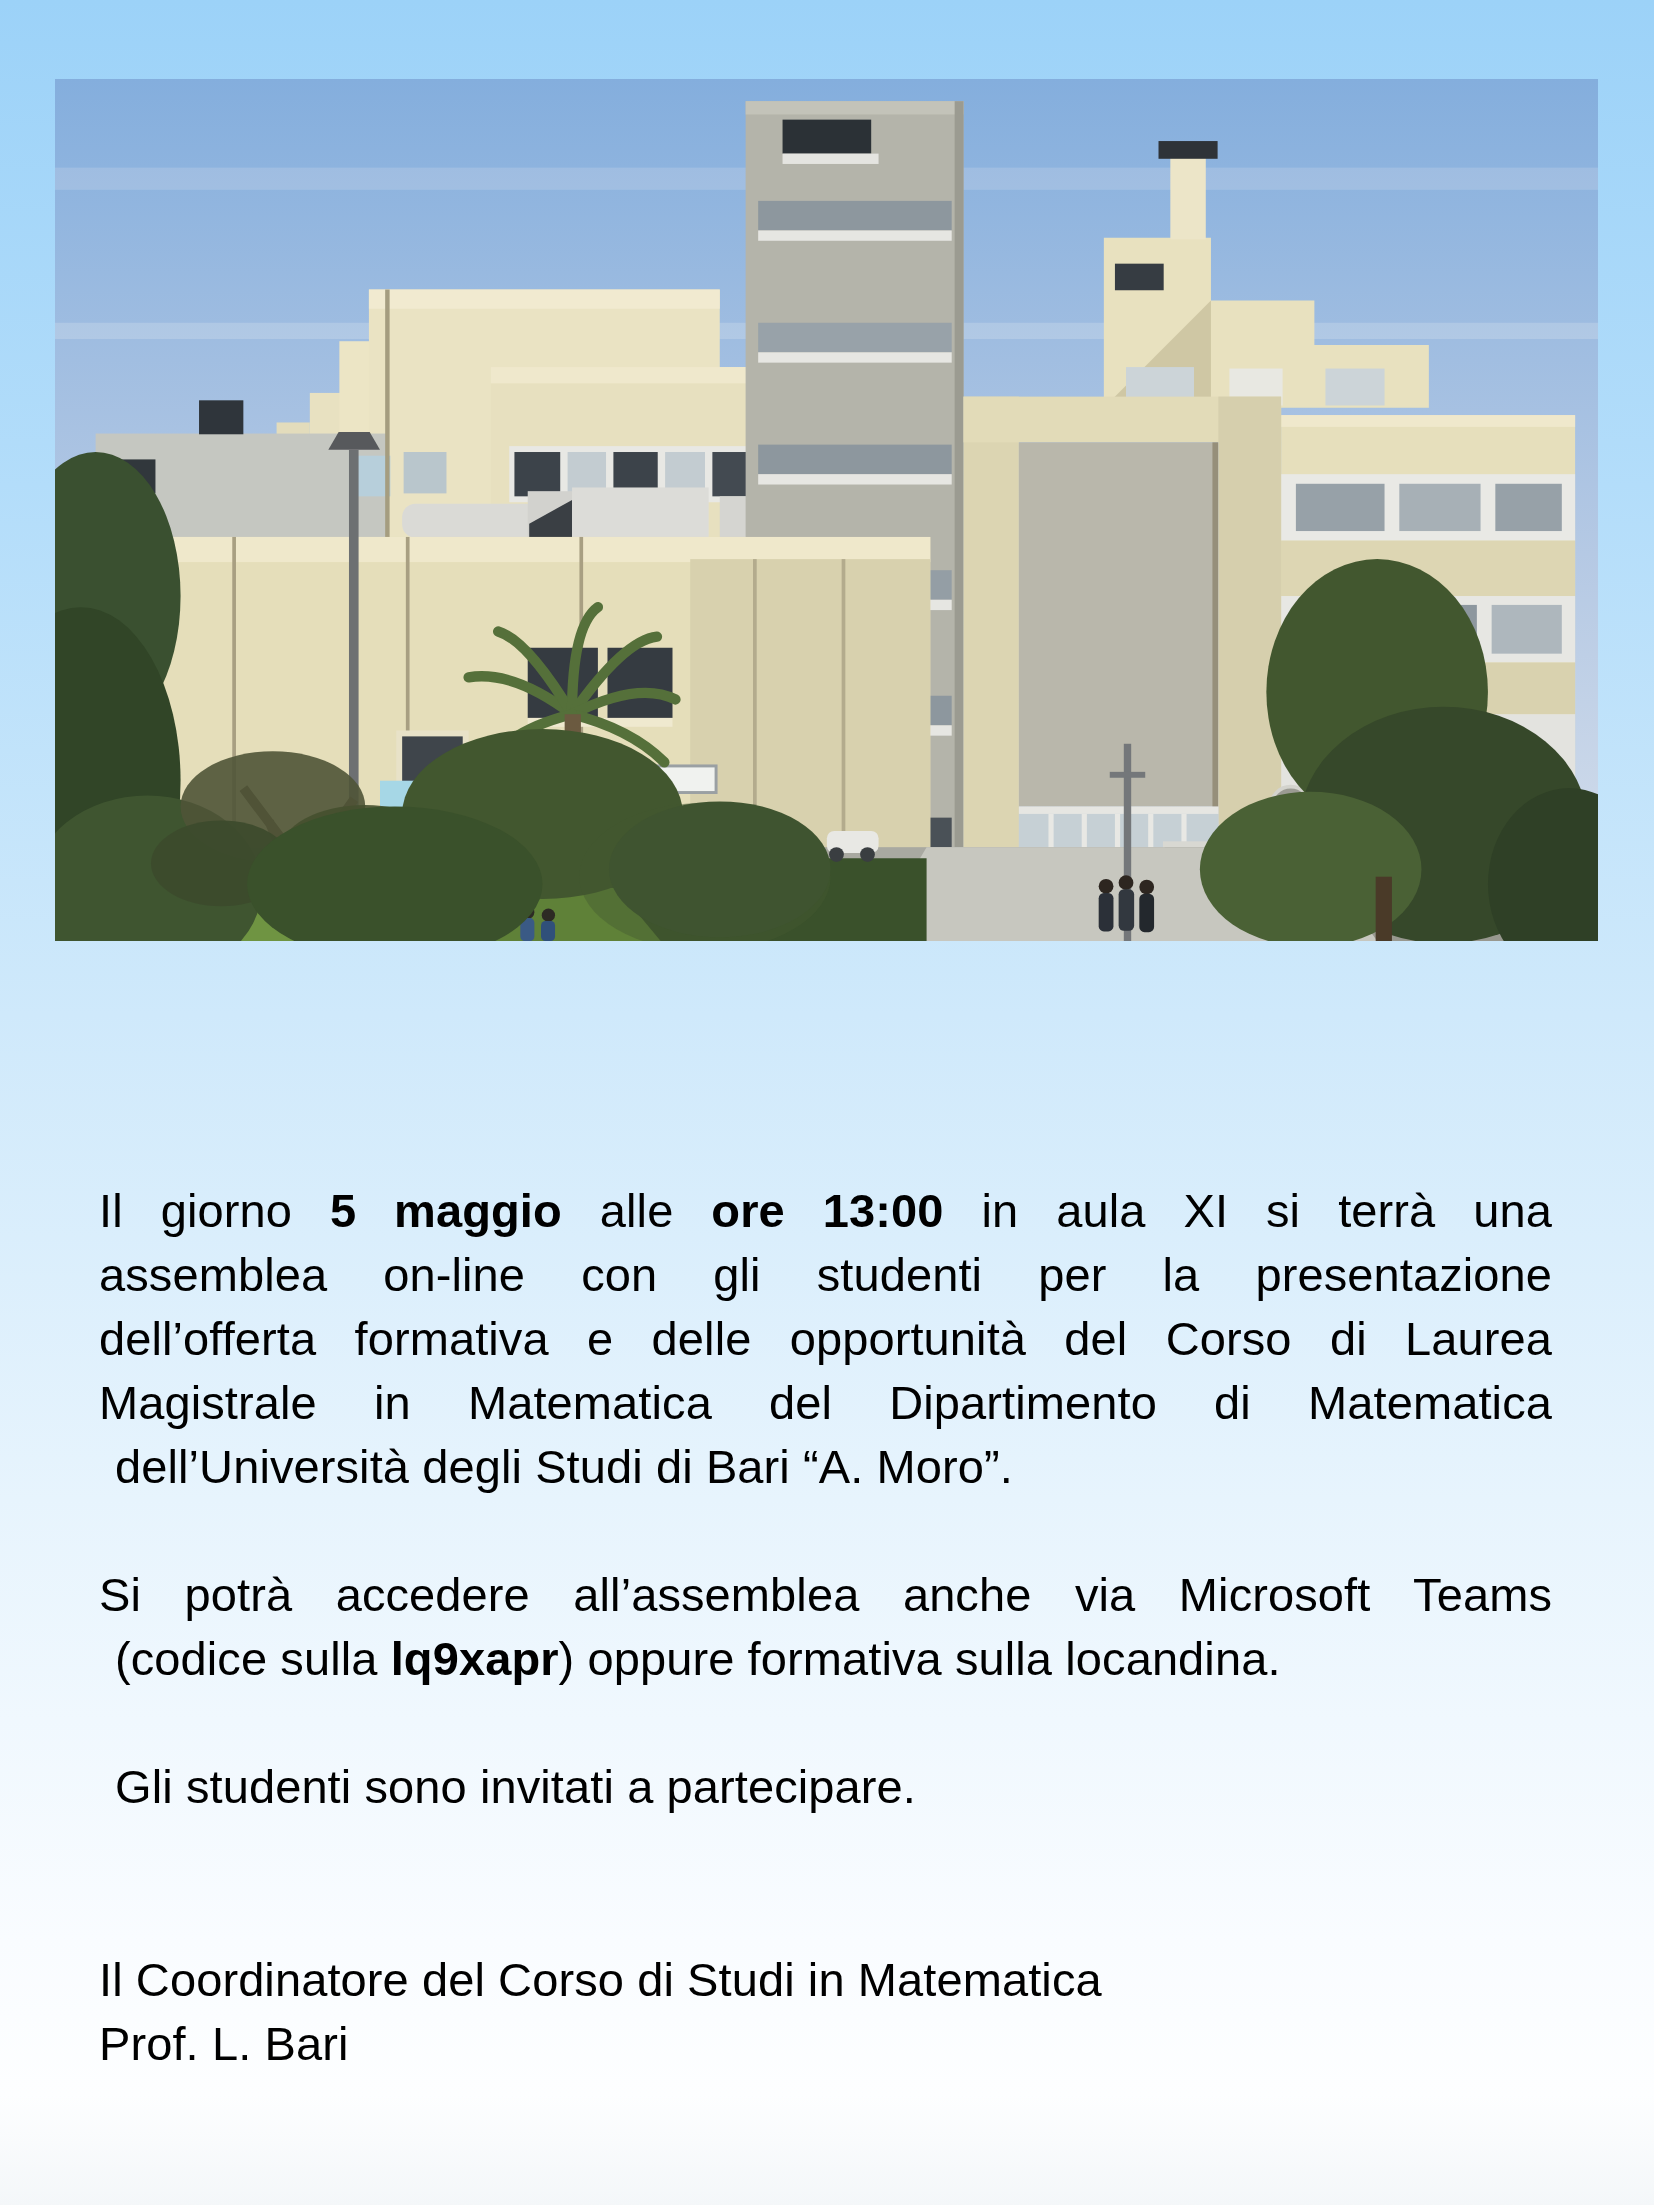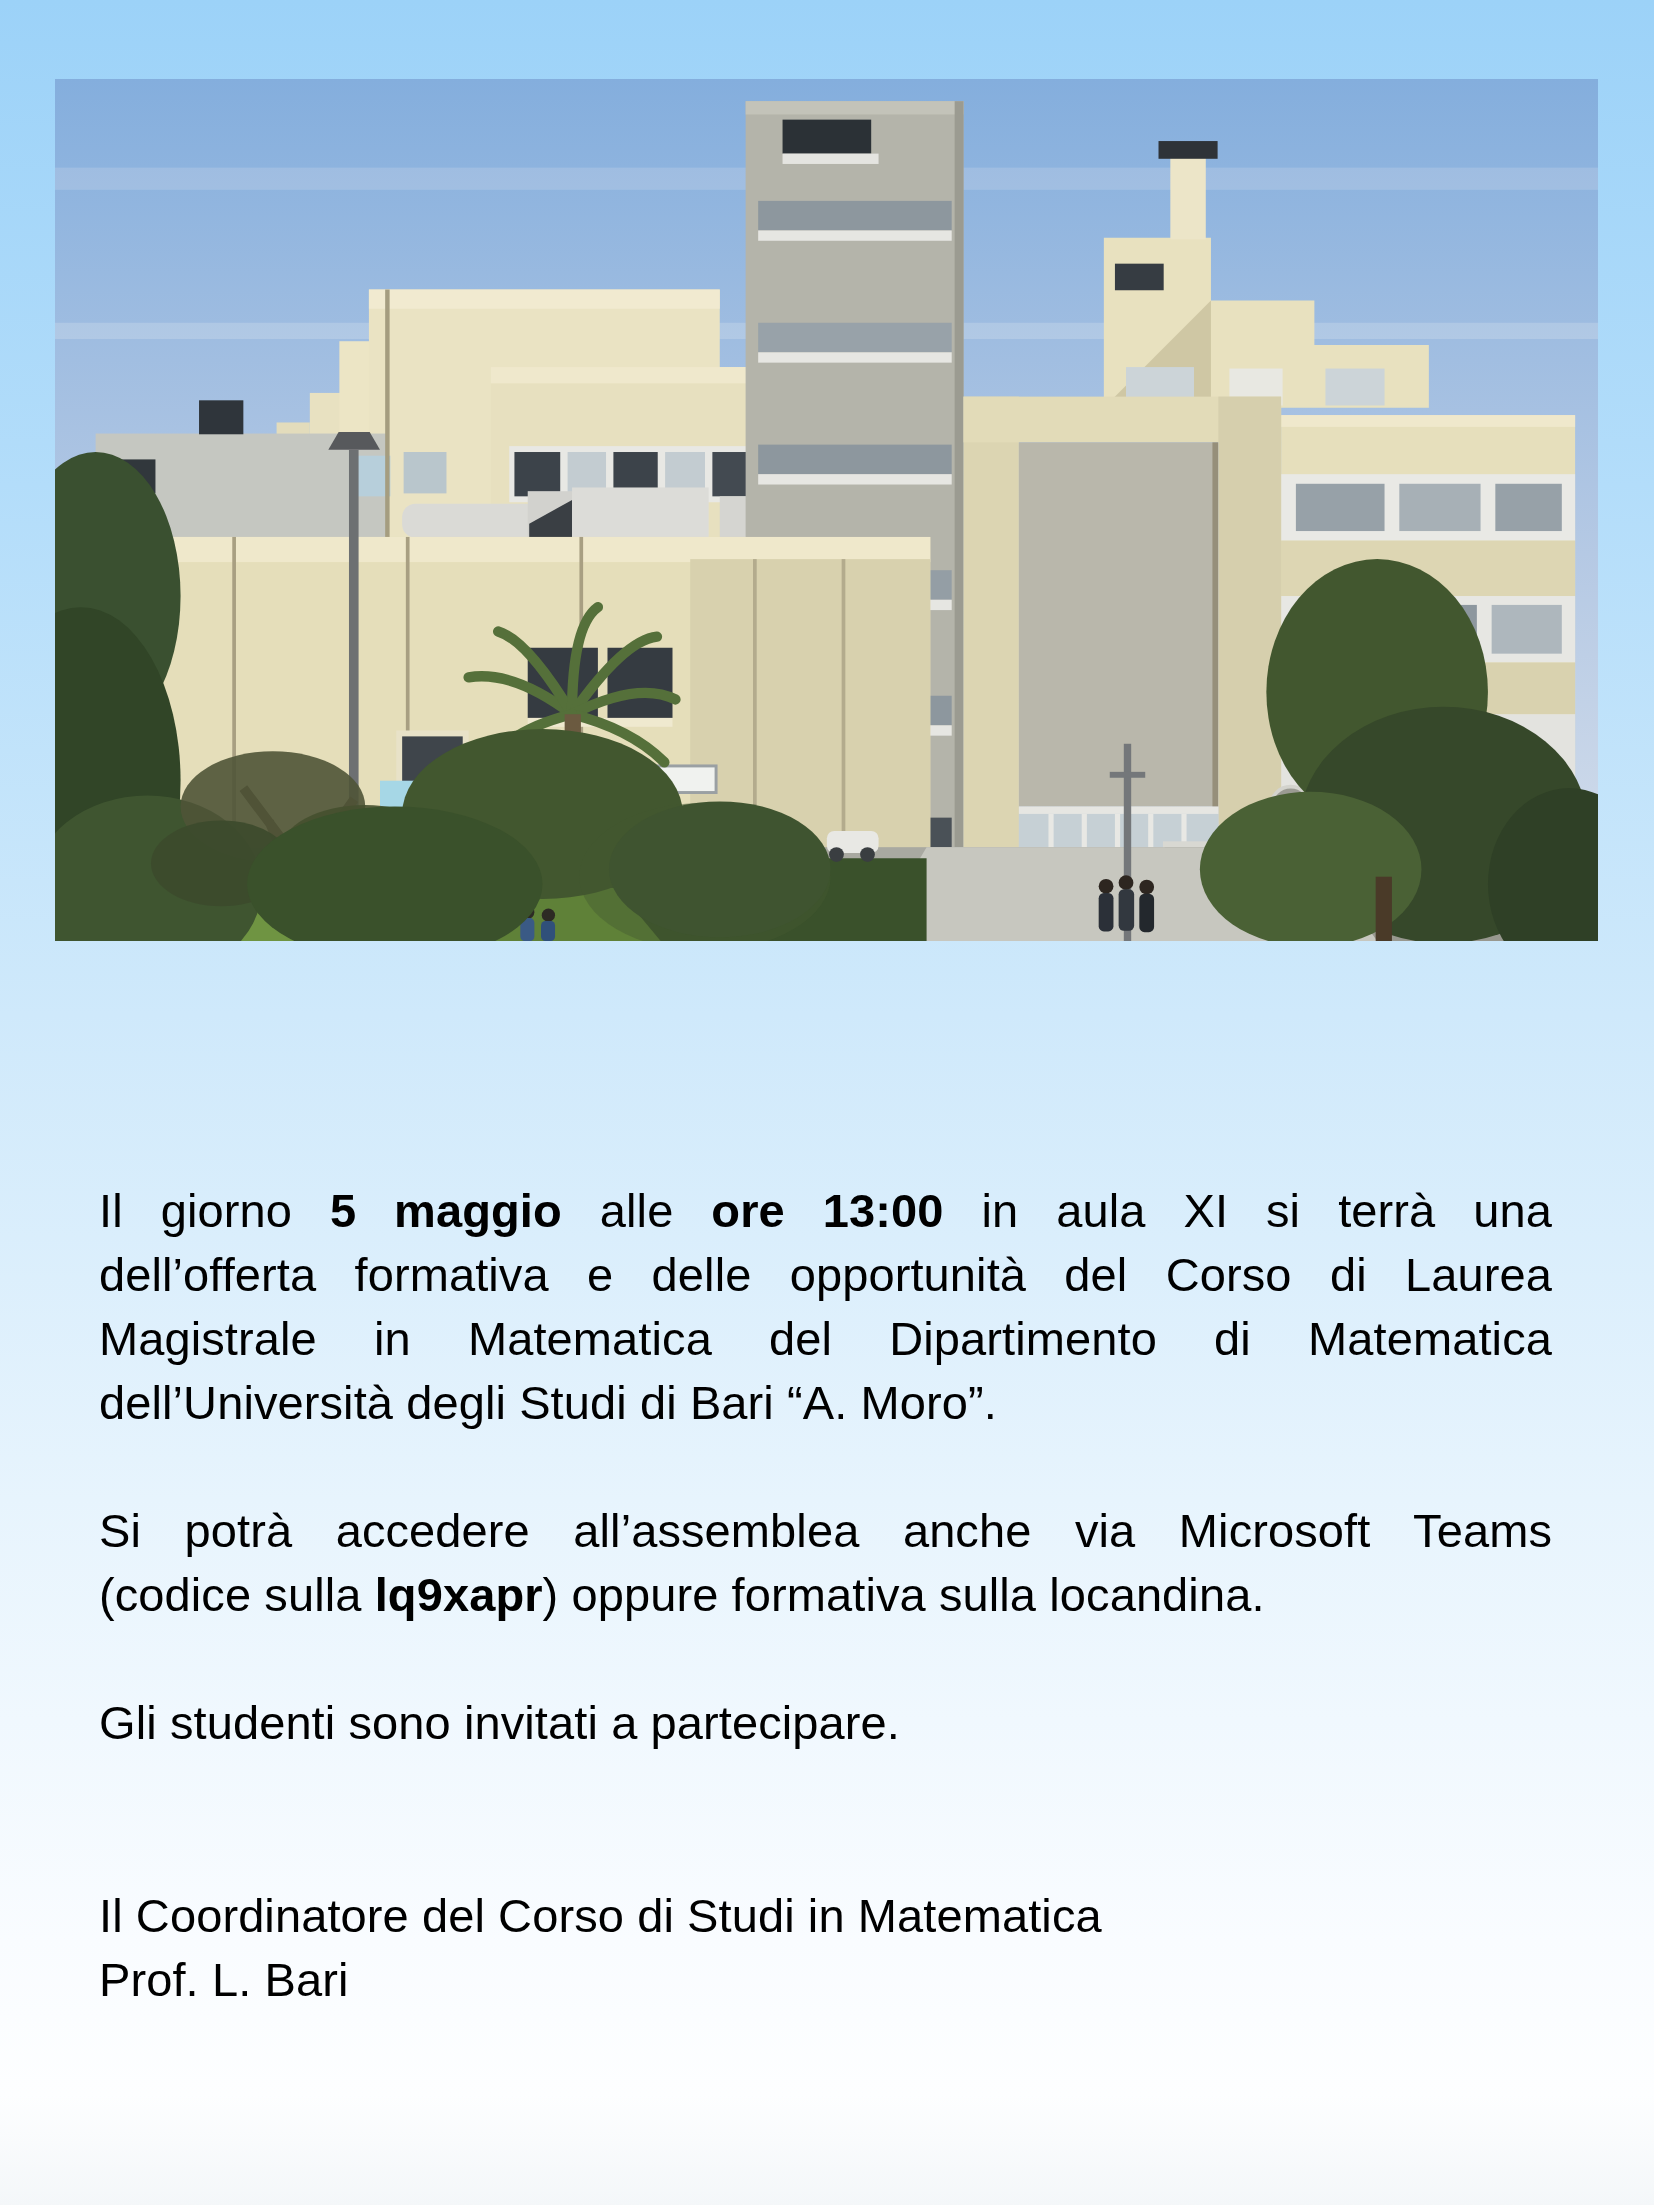--- a/index.html
+++ b/index.html
@@ -25,21 +25,21 @@
     position: absolute;
     left: 99px; top: 1179px;
     width: 1453px;
     font-size: 47px;
     line-height: 64px;
     letter-spacing: 0.1px;
   }
   .para { margin: 0 0 64px 0; }
   .para.gap-after-2 { margin-bottom: 129px; }
   .line { text-align: justify; text-align-last: justify; }
-  .line.last { text-align: left; text-align-last: left; }
+  .line.last { text-align: left; text-align-last: left; margin-left: 16px; }
   b { font-weight: bold; }
 
   .signature { text-align: left; }
   .signature div { line-height: 64px; }
 </style>
 </head>
 <body>
 
 <figure class="photo-frame">
   <svg viewBox="0 0 2089 1167" xmlns="http://www.w3.org/2000/svg">
@@ -255,20 +255,21 @@
       <ellipse cx="2050" cy="1090" rx="110" ry="130" fill="#2f4026"></ellipse>
       <rect x="1788" y="1080" width="22" height="87" fill="#4a3a28"></rect>
     </g>
   </svg>
 </figure>
 
 <main class="text-block">
 
   <div class="para">
     <div class="line"><span>Il giorno </span><b>5 maggio</b><span> alle </span><b>ore 13:00</b><span> in aula XI si terrà una</span></div>
+    <div class="line"><span>assemblea on-line con gli studenti per la presentazione</span></div>
     <div class="line"><span>dell’offerta formativa e delle opportunità del Corso di Laurea</span></div>
     <div class="line"><span>Magistrale in Matematica del Dipartimento di Matematica</span></div>
     <div class="line last"><span>dell’Università degli Studi di Bari “A. Moro”.</span></div>
   </div>
 
   <div class="para">
     <div class="line"><span>Si potrà accedere all’assemblea anche via Microsoft Teams</span></div>
     <div class="line last"><span>(codice sulla </span><b>lq9xapr</b><span>) oppure formativa sulla locandina.</span></div>
   </div>
 

